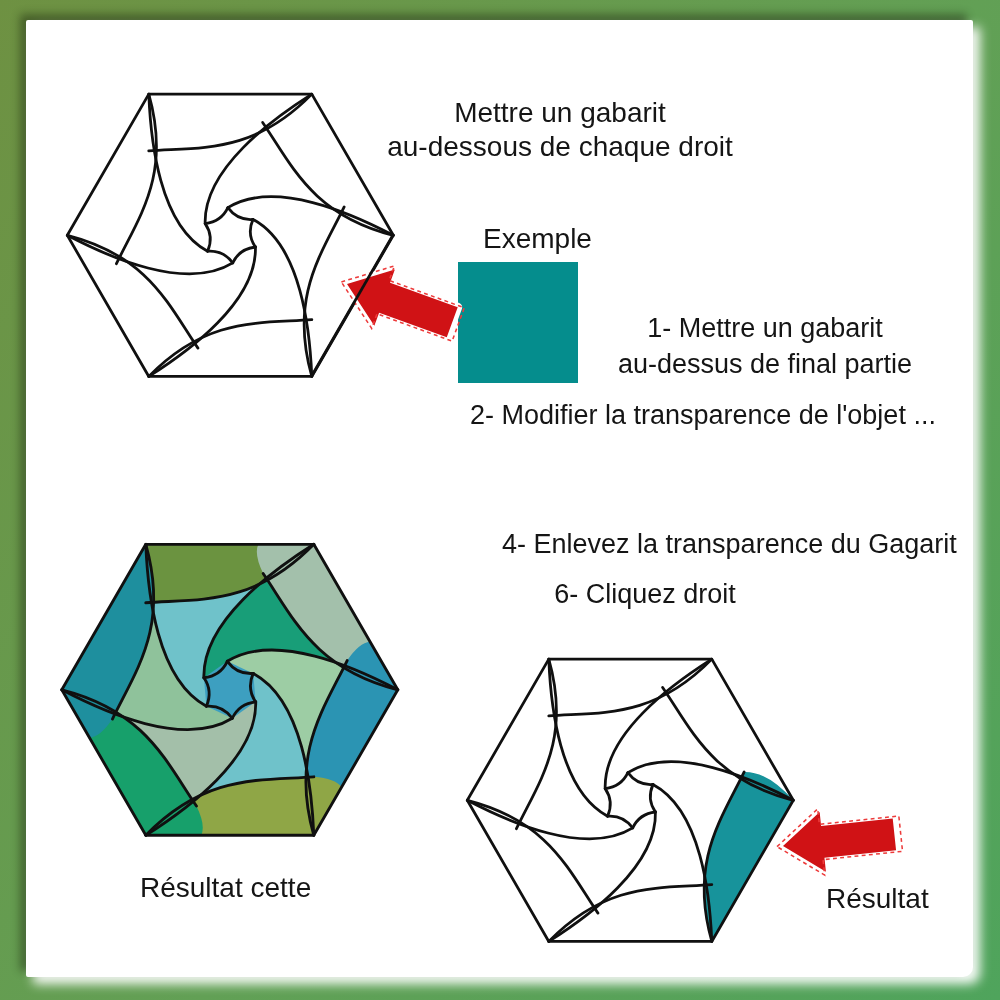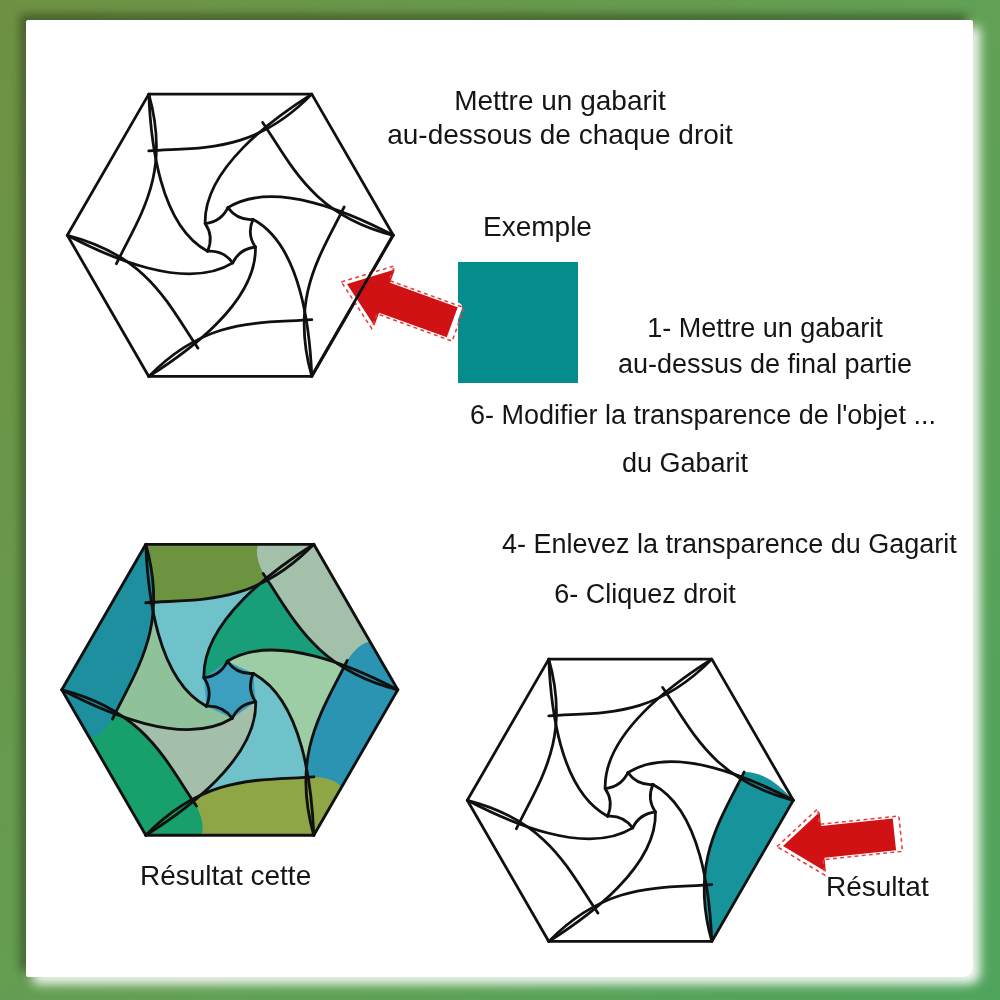--- a/index.html
+++ b/index.html
@@ -8,21 +8,21 @@
     font-family:"Liberation Sans", sans-serif;
     background:linear-gradient(128deg,#6E9142 0%,#62A055 55%,#4FA45C 100%);
   }
   #panel{
     position:absolute;left:26px;top:20px;width:947px;height:957px;
     background:#ffffff;
     border-radius:2px 2px 10px 2px;
     box-shadow:-6px -6px 8px rgba(25,35,12,.45), 7px 7px 11px rgba(255,255,255,.95);
   }
   .txt{position:absolute;color:#151515;font-size:27px;line-height:33px;white-space:nowrap;}
-  .cap{font-size:28px;line-height:34px;}
+  .cap{font-size:28px;line-height:34px;margin-top:12px;}
   .ctr{text-align:center;white-space:normal;}
   #top-caption{left:310px;top:84px;width:500px;}
   #exemple-label{left:483px;top:210px;}
   #example-swatch{position:absolute;left:458px;top:262px;width:120px;height:121px;}
   #step1{left:565px;top:310px;width:400px;line-height:36px;}
   #step2{left:470px;top:399px;}
   #step3{left:470px;top:448px;width:430px;line-height:31px;}
   #step4{left:470px;top:528px;margin-left:32px;}
   #step6{left:440px;top:578px;width:410px;line-height:33px;}
   #result-final-label{left:140px;top:859px;}
@@ -48,24 +48,23 @@
 
 <div id="exemple-label" class="txt cap">Exemple</div>
 
 <div id="example-swatch" style="background: rgb(5, 141, 141);"></div>
 
 <div id="step1" class="txt ctr">
   <div>1- Mettre un gabarit</div>
   <div>au-dessus de final partie</div>
 </div>
 
-<div id="step2" class="txt">6- Modifier la transparence de l'objet ...</div>
+<div id="step2" class="txt">2- Modifier la transparence de l'objet ...</div>
 
 <div id="step3" class="txt">
-  <div class="ctr">du Gabarit</div>
 </div>
 
 <div id="step4" class="txt">4- Enlevez la transparence du Gagarit</div>
 
 <div id="step6" class="txt ctr">
   <div>6- Cliquez droit</div>
 </div>
 
 <div id="result-final-label" class="txt cap">Résultat cette</div>
 <div id="result-label" class="txt cap">Résultat</div>

